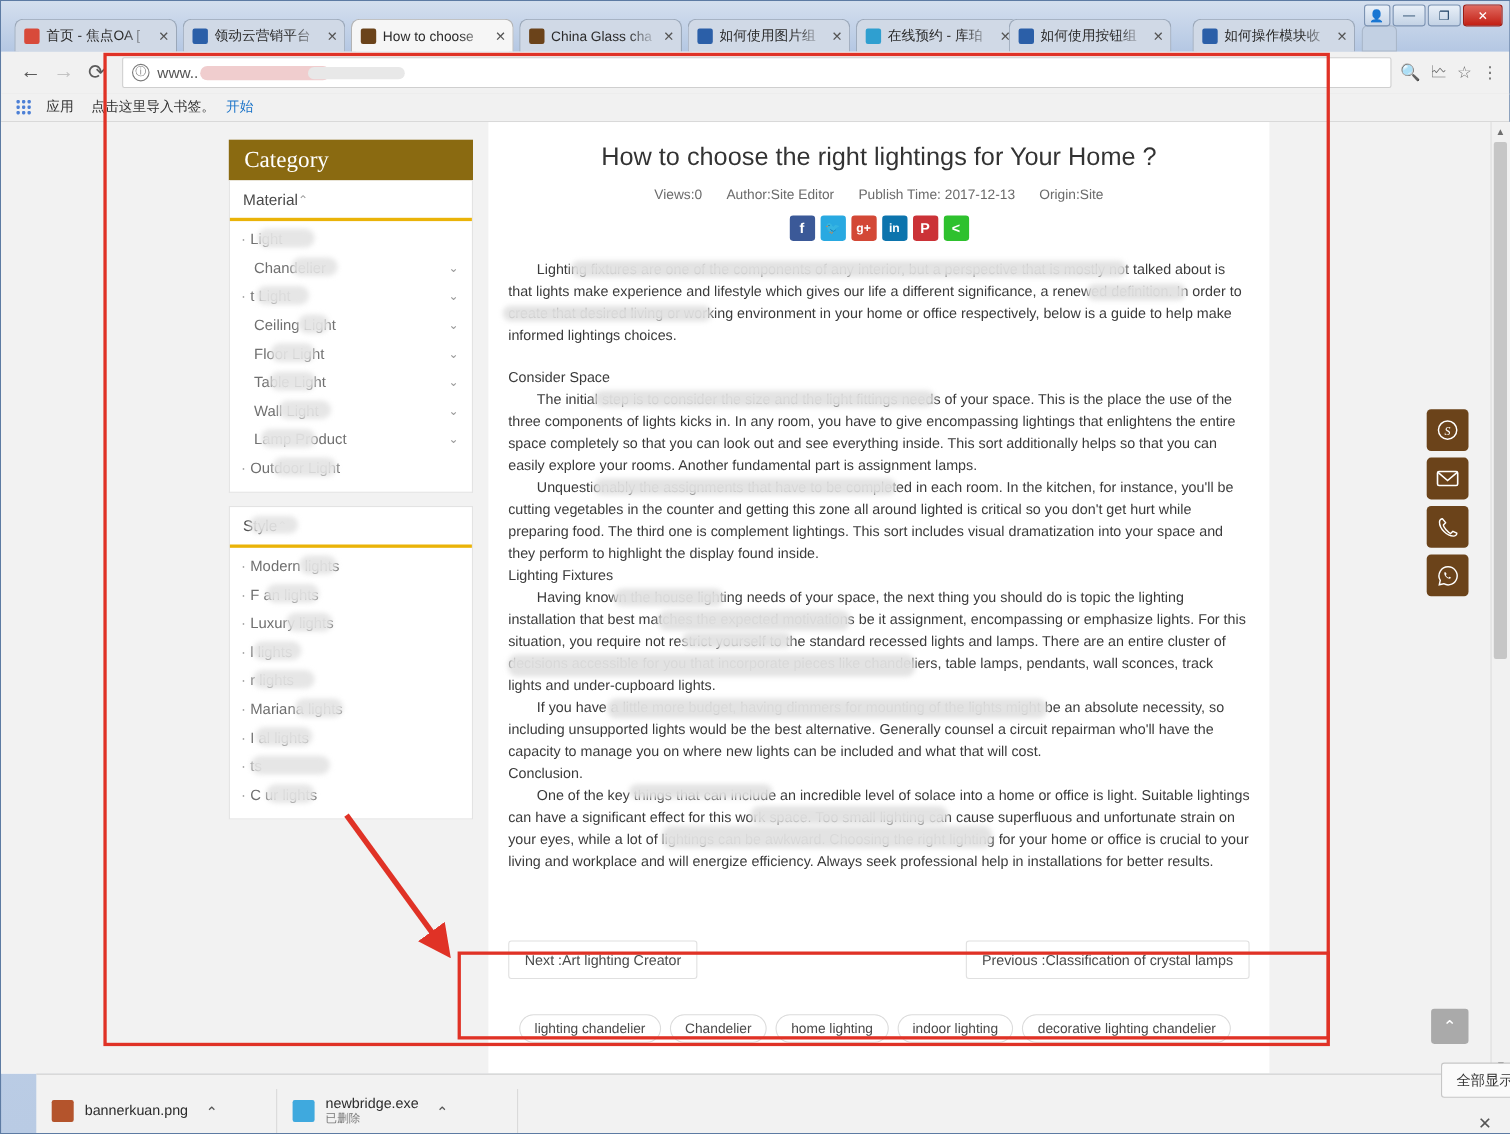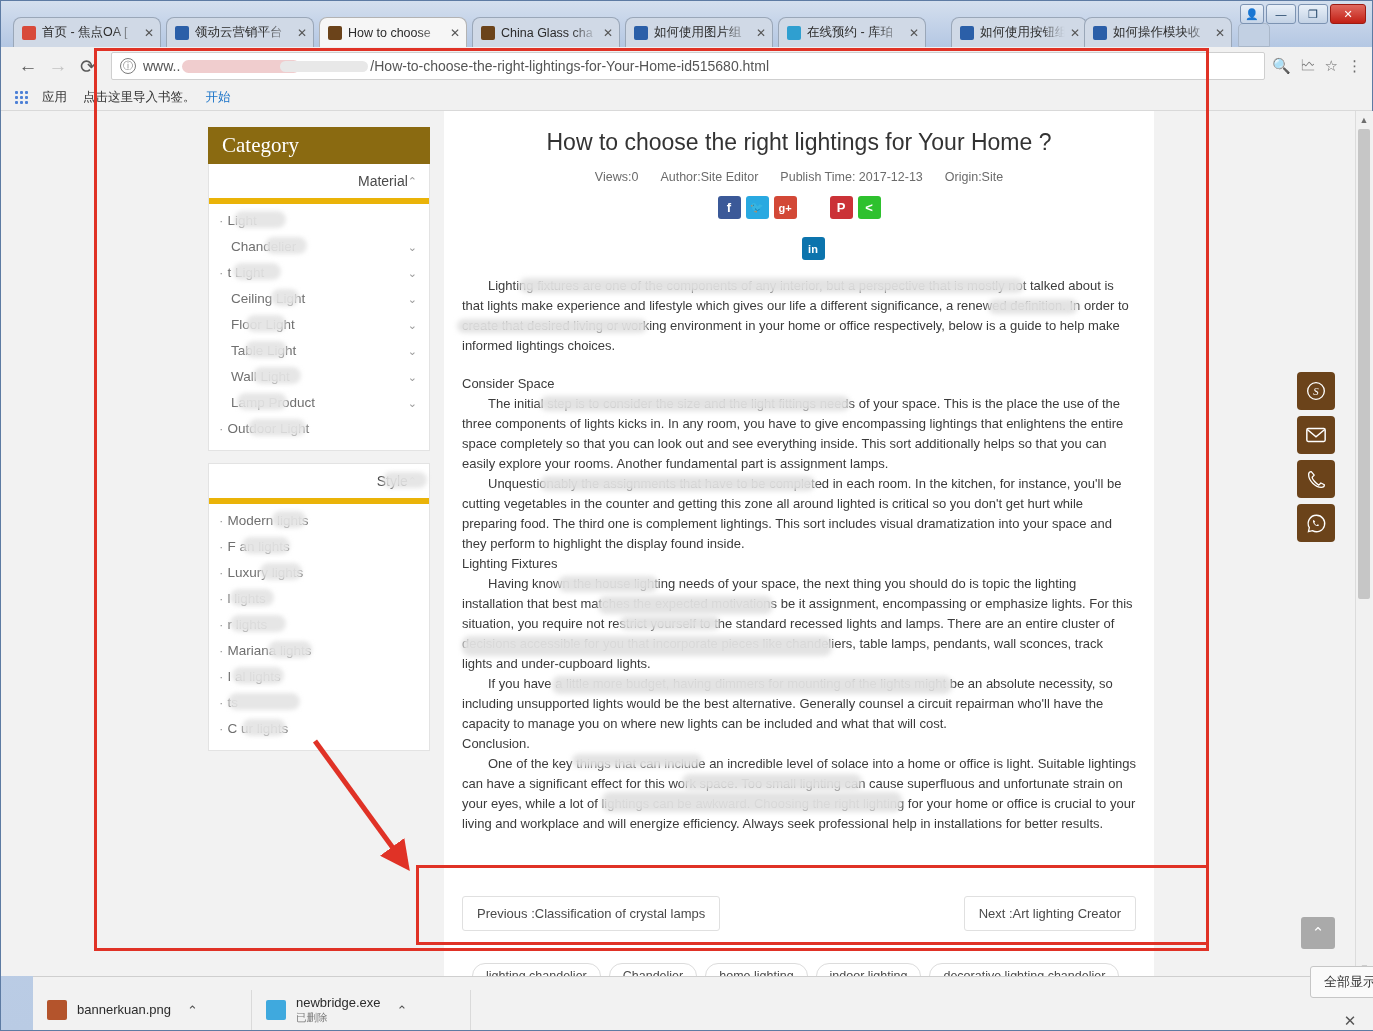--- a/index.html
+++ b/index.html
@@ -113,22 +113,22 @@
     font-size:13px;
   }
   #cat-header{
     height:37px;background:#8a6a11;color:#fff;
     display:flex;align-items:center;padding-left:14px;
     font-family:"Liberation Serif", serif;
     font-size:21px;
   }
   .cat-box{background:#fff;border:1px solid #e3e3e3;border-top:none;}
   .cat-top{
-    display:flex;align-items:center;justify-content:flex-end;
-    padding:9px 12px;font-size:14px;color:#4a4a4a;border-bottom:6px solid #eab308;
+    display:flex;align-items:center;justify-content:flex-start;
+    padding:9px 12px;font-size:14px;color:#4a4a4a;border-bottom:3px solid #eab308;
   }
   .chev{font-size:11px;color:#9a9a9a;}
   .cat-list{padding:4px 0 8px 0;}
   .cat-item{
     display:flex;align-items:center;justify-content:space-between;
     padding:3px 12px 3px 10px;color:#6f6f6f;font-size:13.5px;line-height:20px;
     position:relative;
   }
   .cat-item .dot{color:#9b9b9b;margin-right:4px;}
   .cat-item.lvl2{padding-left:22px;}
@@ -254,21 +254,21 @@
         <div class="tab" style="left: 624px; width: 148px;">
           <span class="favicon" style="background: rgb(43, 95, 168);"></span>
           <span class="tablabel">如何使用图片组</span>
           <span class="tabclose">✕</span>
         </div>
         <div class="tab" style="left: 777px; width: 148px;">
           <span class="favicon" style="background: rgb(47, 159, 208);"></span>
           <span class="tablabel">在线预约 - 库珀</span>
           <span class="tabclose">✕</span>
         </div>
-        <div class="tab" style="left: 950px; width: 136px;">
+        <div class="tab" style="left: 916px; width: 148px;">
           <span class="favicon" style="background: rgb(43, 95, 168);"></span>
           <span class="tablabel">如何使用按钮组</span>
           <span class="tabclose">✕</span>
         </div>
         <div class="tab" style="left: 1083px; width: 148px;">
           <span class="favicon" style="background: rgb(43, 95, 168);"></span>
           <span class="tablabel">如何操作模块收</span>
           <span class="tabclose">✕</span>
         </div>
       </div>
@@ -283,21 +283,20 @@
 
   <div id="toolbar">
     <div class="navbtn" style="margin-left:12px;">←</div>
     <div class="navbtn dim">→</div>
     <div class="navbtn">⟳</div>
     <div id="omnibox">
       <span class="info-icon">ⓘ</span>
       <span class="urltext">www..</span>
       <span class="redact pink" style="width:118px;height:13px;margin:0 0 0 2px;"></span>
       <span class="redact" style="width:88px;height:11px;margin-left:-20px;"></span>
-      <span class="urltext" style="margin-left:2px;">/How-to-choose-the-right-lightings-for-Your-Home-id515680.html</span>
     </div>
     <div id="omniactions">
       <span>🔍</span>
       <span>🗠</span>
       <span>☆</span>
       <span style="letter-spacing:0;">⋮</span>
     </div>
   </div>
 
   <div id="bookmarks">
@@ -457,38 +456,38 @@
         <div id="art-meta">
           <span>Views:0</span>
           <span>Author:Site Editor</span>
           <span>Publish Time: 2017-12-13</span>
           <span>Origin:Site</span>
         </div>
         <div id="share-row">
             <div class="share-btn" style="background: rgb(59, 89, 152);">f</div>
             <div class="share-btn" style="background: rgb(41, 169, 225); font-size: 11px;">🐦</div>
             <div class="share-btn" style="background: rgb(211, 72, 54); font-size: 11px;">g+</div>
-            <div class="share-btn" style="background: rgb(12, 116, 173); font-size: 11px; margin-top: 41px;">in</div>
+            <div class="share-btn" style="background: rgb(12, 116, 173); font-size: 11px;">in</div>
             <div class="share-btn" style="background: rgb(203, 50, 55);">P</div>
             <div class="share-btn" style="background: rgb(46, 193, 46);">&lt;</div>
           </div>
         <div id="art-body">
             <p class="indent " style="position: relative;">Lighting fixtures are one of the components of any interior, but a perspective that is mostly not talked about is that lights make experience and lifestyle which gives our life a different significance, a renewed definition. In order to create that desired living or working environment in your home or office respectively, below is a guide to help make informed lightings choices.<span style="position: absolute; left: 57px; top: 2px; width: 505px; height: 15px; background: rgba(226, 226, 226, 0.95); border-radius: 8px; filter: blur(2.5px);"></span><span style="position: absolute; left: 526px; top: 23px; width: 90px; height: 15px; background: rgba(226, 226, 226, 0.95); border-radius: 8px; filter: blur(2.5px);"></span><span style="position: absolute; left: -5px; top: 43px; width: 190px; height: 14px; background: rgba(226, 226, 226, 0.95); border-radius: 8px; filter: blur(2.5px);"></span></p>
             <p class="gap" style="position: relative;">Consider Space</p>
             <p class="indent " style="position: relative;">The initial step is to consider the size and the light fittings needs of your space. This is the place the use of the three components of lights kicks in. In any room, you have to give encompassing lightings that enlightens the entire space completely so that you can look out and see everything inside. This sort additionally helps so that you can easily explore your rooms. Another fundamental part is assignment lamps.<span style="position: absolute; left: 78px; top: 2px; width: 310px; height: 15px; background: rgba(226, 226, 226, 0.95); border-radius: 8px; filter: blur(2.5px);"></span></p>
             <p class="indent " style="position: relative;">Unquestionably the assignments that have to be completed in each room. In the kitchen, for instance, you'll be cutting vegetables in the counter and getting this zone all around lighted is critical so you don't get hurt while preparing food. The third one is complement lightings. This sort includes visual dramatization into your space and they perform to highlight the display found inside.<span style="position: absolute; left: 78px; top: 2px; width: 275px; height: 15px; background: rgba(226, 226, 226, 0.95); border-radius: 8px; filter: blur(2.5px);"></span></p>
             <p class="" style="position: relative;">Lighting Fixtures</p>
             <p class="indent " style="position: relative;">Having known the house lighting needs of your space, the next thing you should do is topic the lighting installation that best matches the expected motivations be it assignment, encompassing or emphasize lights. For this situation, you require not restrict yourself to the standard recessed lights and lamps. There are an entire cluster of decisions accessible for you that incorporate pieces like chandeliers, table lamps, pendants, wall sconces, track lights and under-cupboard lights.<span style="position: absolute; left: 96px; top: 2px; width: 100px; height: 16px; background: rgba(226, 226, 226, 0.95); border-radius: 8px; filter: blur(2.5px);"></span><span style="position: absolute; left: 136px; top: 22px; width: 175px; height: 18px; background: rgba(226, 226, 226, 0.95); border-radius: 8px; filter: blur(2.5px);"></span><span style="position: absolute; left: 158px; top: 42px; width: 100px; height: 14px; background: rgba(226, 226, 226, 0.95); border-radius: 8px; filter: blur(2.5px);"></span><span style="position: absolute; left: 0px; top: 62px; width: 370px; height: 20px; background: rgba(226, 226, 226, 0.95); border-radius: 8px; filter: blur(2.5px);"></span></p>
             <p class="indent " style="position: relative;">If you have a little more budget, having dimmers for mounting of the lights might be an absolute necessity, so including unsupported lights would be the best alternative. Generally counsel a circuit repairman who'll have the capacity to manage you on where new lights can be included and what that will cost.<span style="position: absolute; left: 90px; top: 2px; width: 400px; height: 18px; background: rgba(226, 226, 226, 0.95); border-radius: 8px; filter: blur(2.5px);"></span></p>
             <p class="" style="position: relative;">Conclusion.</p>
             <p class="indent " style="position: relative;">One of the key things that can include an incredible level of solace into a home or office is light. Suitable lightings can have a significant effect for this work space. Too small lighting can cause superfluous and unfortunate strain on your eyes, while a lot of lightings can be awkward. Choosing the right lighting for your home or office is crucial to your living and workplace and will energize efficiency. Always seek professional help in installations for better results.<span style="position: absolute; left: 110px; top: 0px; width: 130px; height: 13px; background: rgba(226, 226, 226, 0.95); border-radius: 8px; filter: blur(2.5px);"></span><span style="position: absolute; left: 220px; top: 20px; width: 180px; height: 16px; background: rgba(226, 226, 226, 0.95); border-radius: 8px; filter: blur(2.5px);"></span><span style="position: absolute; left: 140px; top: 38px; width: 300px; height: 20px; background: rgba(226, 226, 226, 0.95); border-radius: 8px; filter: blur(2.5px);"></span></p>
           </div>
         <div class="navbtns">
+          <div class="pagenav">Next :Art lighting Creator</div>
           <div class="pagenav">Previous :Classification of crystal lamps</div>
-          <div class="pagenav">Next :Art lighting Creator</div>
         </div>
         <div id="tagbox">
             <span class="tag">lighting chandelier</span>
             <span class="tag">Chandelier</span>
             <span class="tag">home lighting</span>
             <span class="tag">indoor lighting</span>
             <span class="tag">decorative lighting chandelier</span>
           </div>
       </div>
 

